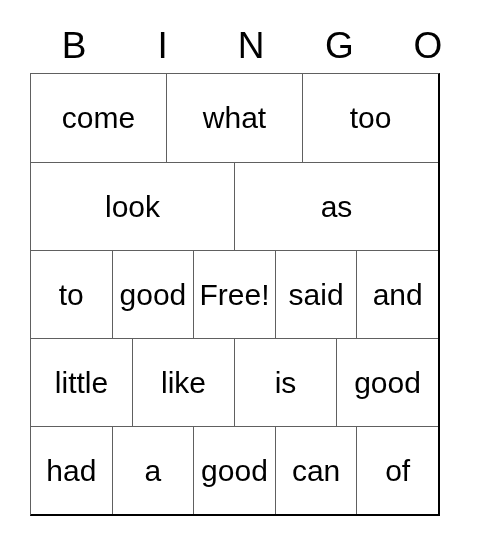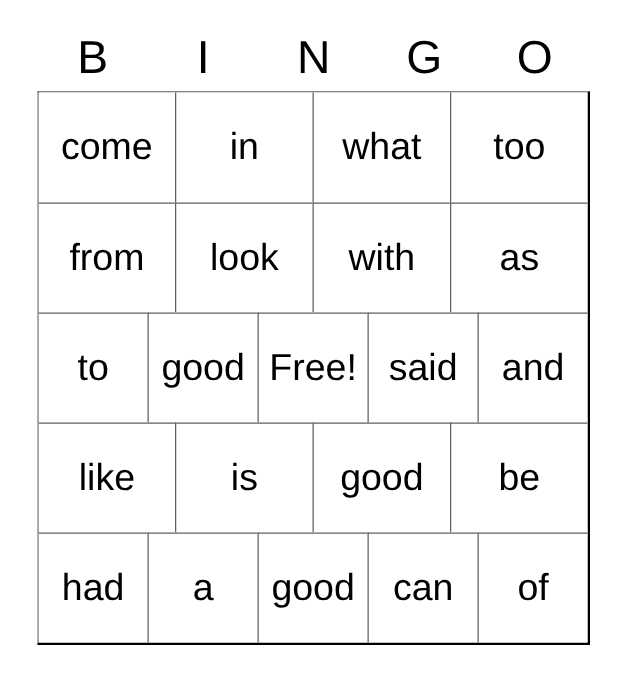--- a/index.html
+++ b/index.html
@@ -40,21 +40,21 @@
     font-weight: 400;
     color: #000000;
     letter-spacing: 0px;
   }
 
   
   #grid {
     position: absolute;
     left: 30px;
     top: 73px;
-    width: 442px;
+    width: 410px;
     height: 443px;
     box-sizing: border-box;
     border-top: 1px solid #606060;
     border-left: 1px solid #606060;
     border-right: 2px solid #000000;
     border-bottom: 2px solid #000000;
     display: flex;
     flex-direction: column;
     background: #ffffff;
   }
@@ -94,45 +94,42 @@
     <div class="header-cell">I</div>
     <div class="header-cell">N</div>
     <div class="header-cell">G</div>
     <div class="header-cell">O</div>
   </div>
 
   <div id="grid">
 
     <div class="grid-row">
       <div class="grid-cell">come</div>
-      <div class="grid-cell">in</div>
       <div class="grid-cell">what</div>
       <div class="grid-cell">too</div>
     </div>
 
     <div class="grid-row">
-      <div class="grid-cell">from</div>
       <div class="grid-cell">look</div>
-      <div class="grid-cell">with</div>
       <div class="grid-cell">as</div>
     </div>
 
     <div class="grid-row">
       <div class="grid-cell">to</div>
       <div class="grid-cell">good</div>
       <div class="grid-cell">Free!</div>
       <div class="grid-cell">said</div>
       <div class="grid-cell">and</div>
     </div>
 
     <div class="grid-row">
+      <div class="grid-cell">little</div>
       <div class="grid-cell">like</div>
       <div class="grid-cell">is</div>
       <div class="grid-cell">good</div>
-      <div class="grid-cell">be</div>
     </div>
 
     <div class="grid-row">
       <div class="grid-cell">had</div>
       <div class="grid-cell">a</div>
       <div class="grid-cell">good</div>
       <div class="grid-cell">can</div>
       <div class="grid-cell">of</div>
     </div>
 

